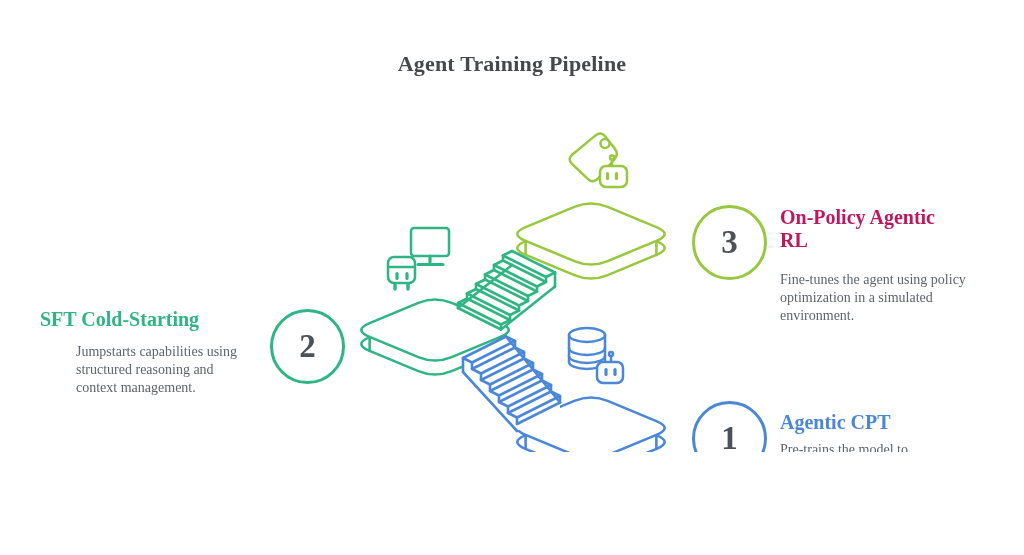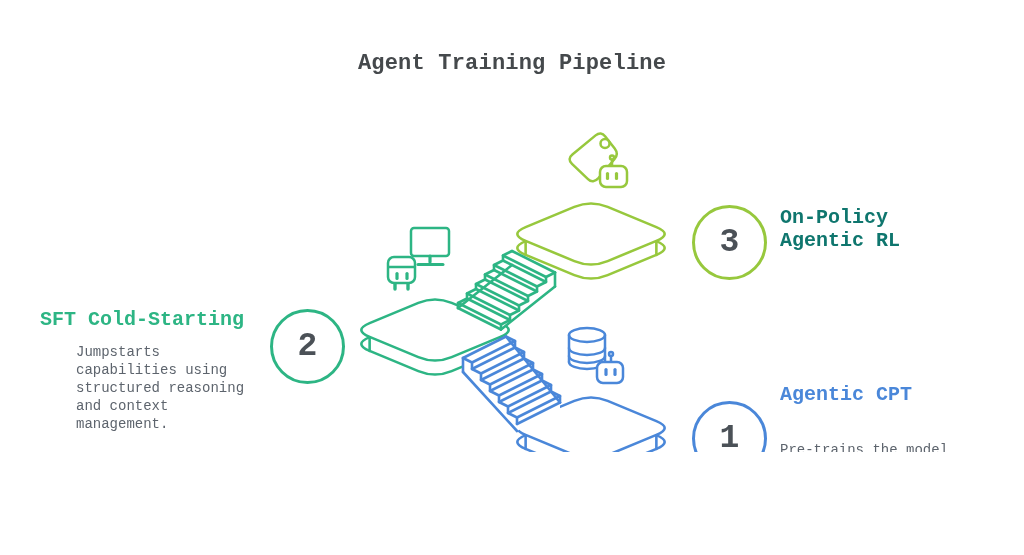--- a/index.html
+++ b/index.html
@@ -1,38 +1,38 @@
 <!DOCTYPE html>
 <html><head>
 <meta charset="utf-8">
 <style>
   *{margin:0;padding:0;box-sizing:border-box}
   html,body{background:#fff}
   .stage{position:relative;width:1024px;height:452px;background:#fff;overflow:hidden;
-         font-family:Liberation Mono, monospace;}
+         font-family:Liberation Serif, serif;}
   .page-title{position:absolute;top:51px;left:0;right:0;text-align:center;
               font-size:22px;font-weight:700;letter-spacing:.2px}
   .diagram{position:absolute;left:0;top:0;width:1024px;height:555px}
   .badge{position:absolute;width:75px;height:75px;border:3px solid #999;border-radius:50%;
          background:#fff;display:flex;align-items:center;justify-content:center;
          font-size:33px;font-weight:700}
   .step-title{position:absolute;font-size:20px;font-weight:700;line-height:1.16}
   .step-desc{position:absolute;font-size:14px;line-height:18px}
   .t-right{text-align:left}
   
   .badge-3{left:692px;top:205px}
   .title-3{left:780px;top:206px;width:180px}
   .desc-3{left:780px;top:271px;width:190px}
   
   .badge-2{left:270px;top:309px}
   .title-2{left:40px;top:308px;width:206px}
   .desc-2{left:76px;top:343px;width:170px}
   
   .badge-1{left:692px;top:401px}
-  .title-1{left:780px;top:383px;width:180px}
+  .title-1{left:780px;top:411px;width:180px}
   .desc-1{left:780px;top:441px;width:180px}
 </style>
 </head>
 <body>
 
 <div class="stage">
 
   <h1 class="page-title" style="color: rgb(69, 73, 76);">Agent Training Pipeline</h1>
 
   <svg class="diagram" viewBox="0 0 1024 555">
@@ -124,21 +124,22 @@
       <circle cx="612" cy="157.5" r="2" fill="#fff"></circle>
       <rect x="600" y="166" width="27" height="21" rx="6" fill="#fff"></rect>
       <line x1="607.5" y1="173.5" x2="607.5" y2="178.5" stroke-width="3.2"></line>
       <line x1="616.5" y1="173.5" x2="616.5" y2="178.5" stroke-width="3.2"></line>
     </g>
   </svg>
 
   <div class="badge badge-3" style="border-color: rgb(151, 200, 61);">
     <span style="color: rgb(75, 81, 87);">3</span>
   </div>
-  <div class="step-title title-3" style="color: #0f766e;">On-Policy Agentic RL</div>
+  <div class="step-title title-3" style="color: #be185d;">On-Policy Agentic RL</div>
+  <div class="step-desc desc-3" style="color: rgb(93, 100, 109);">Fine-tunes the agent using policy optimization in a simulated environment.</div>
 
   <div class="badge badge-2" style="border-color: rgb(45, 181, 132);">
     <span style="color: rgb(75, 81, 87);">2</span>
   </div>
   <div class="step-title title-2 t-right" style="color: rgb(45, 181, 132);">SFT Cold-Starting</div>
   <div class="step-desc desc-2 t-right" style="color: rgb(93, 100, 109);">Jumpstarts capabilities using structured reasoning and context management.</div>
 
   <div class="badge badge-1" style="border-color: rgb(74, 135, 217);">
     <span style="color: rgb(75, 81, 87);">1</span>
   </div>

